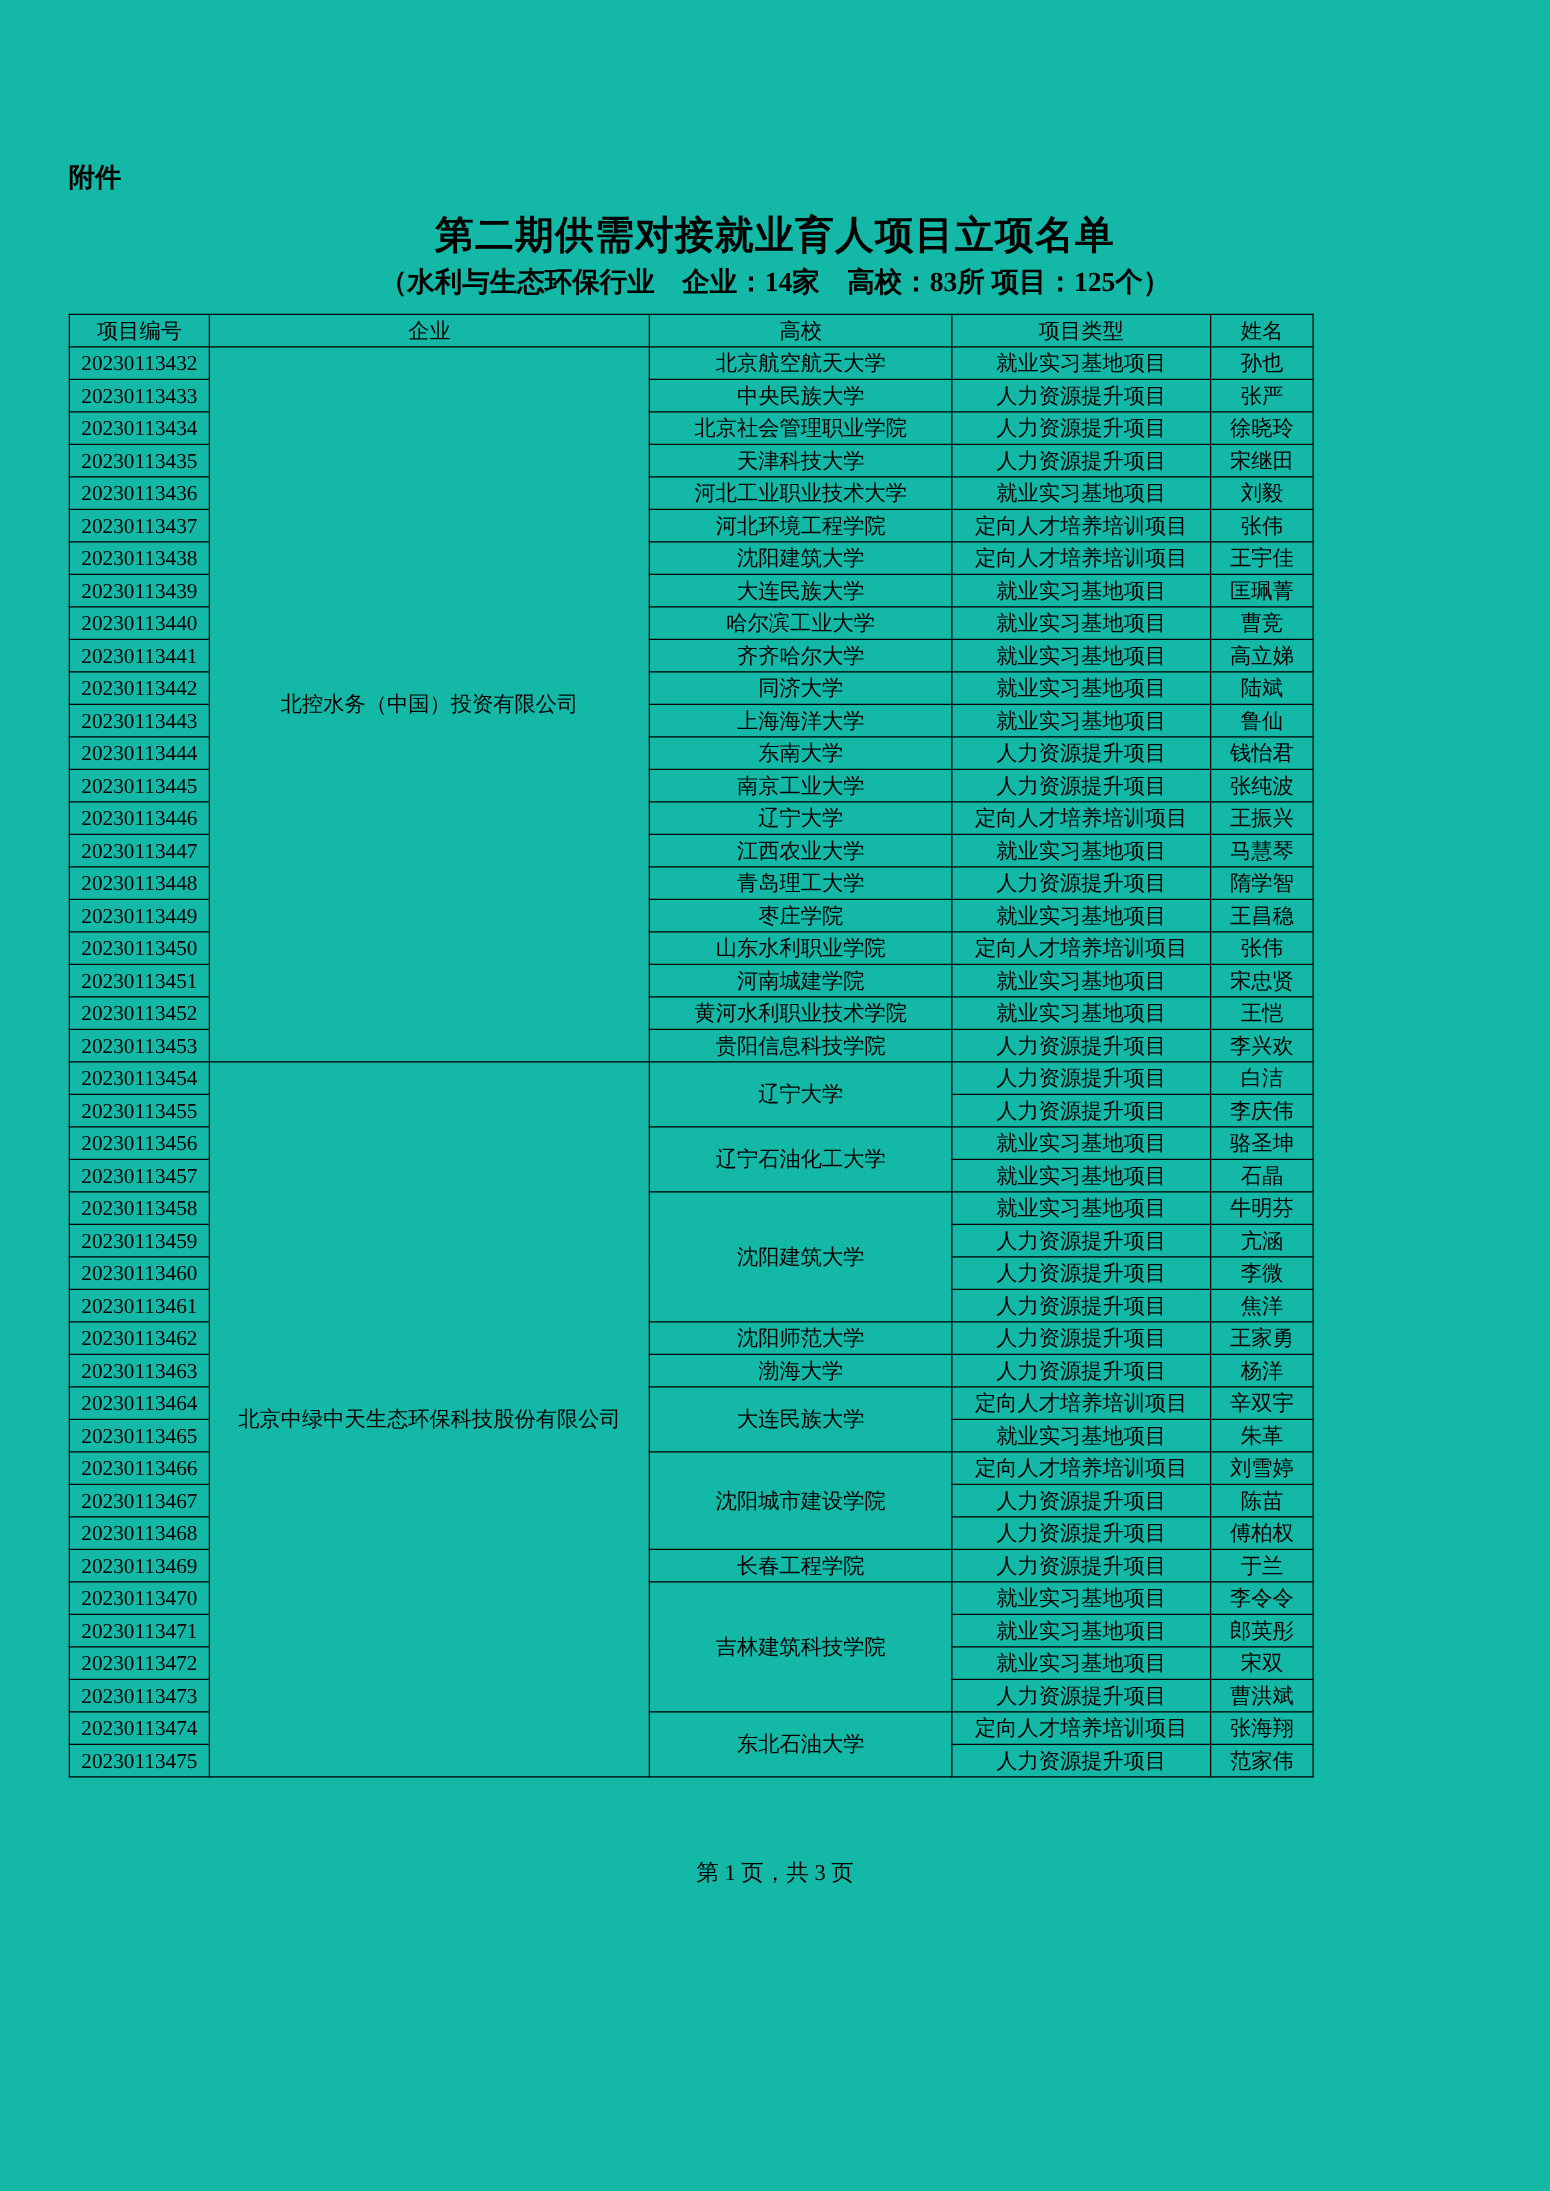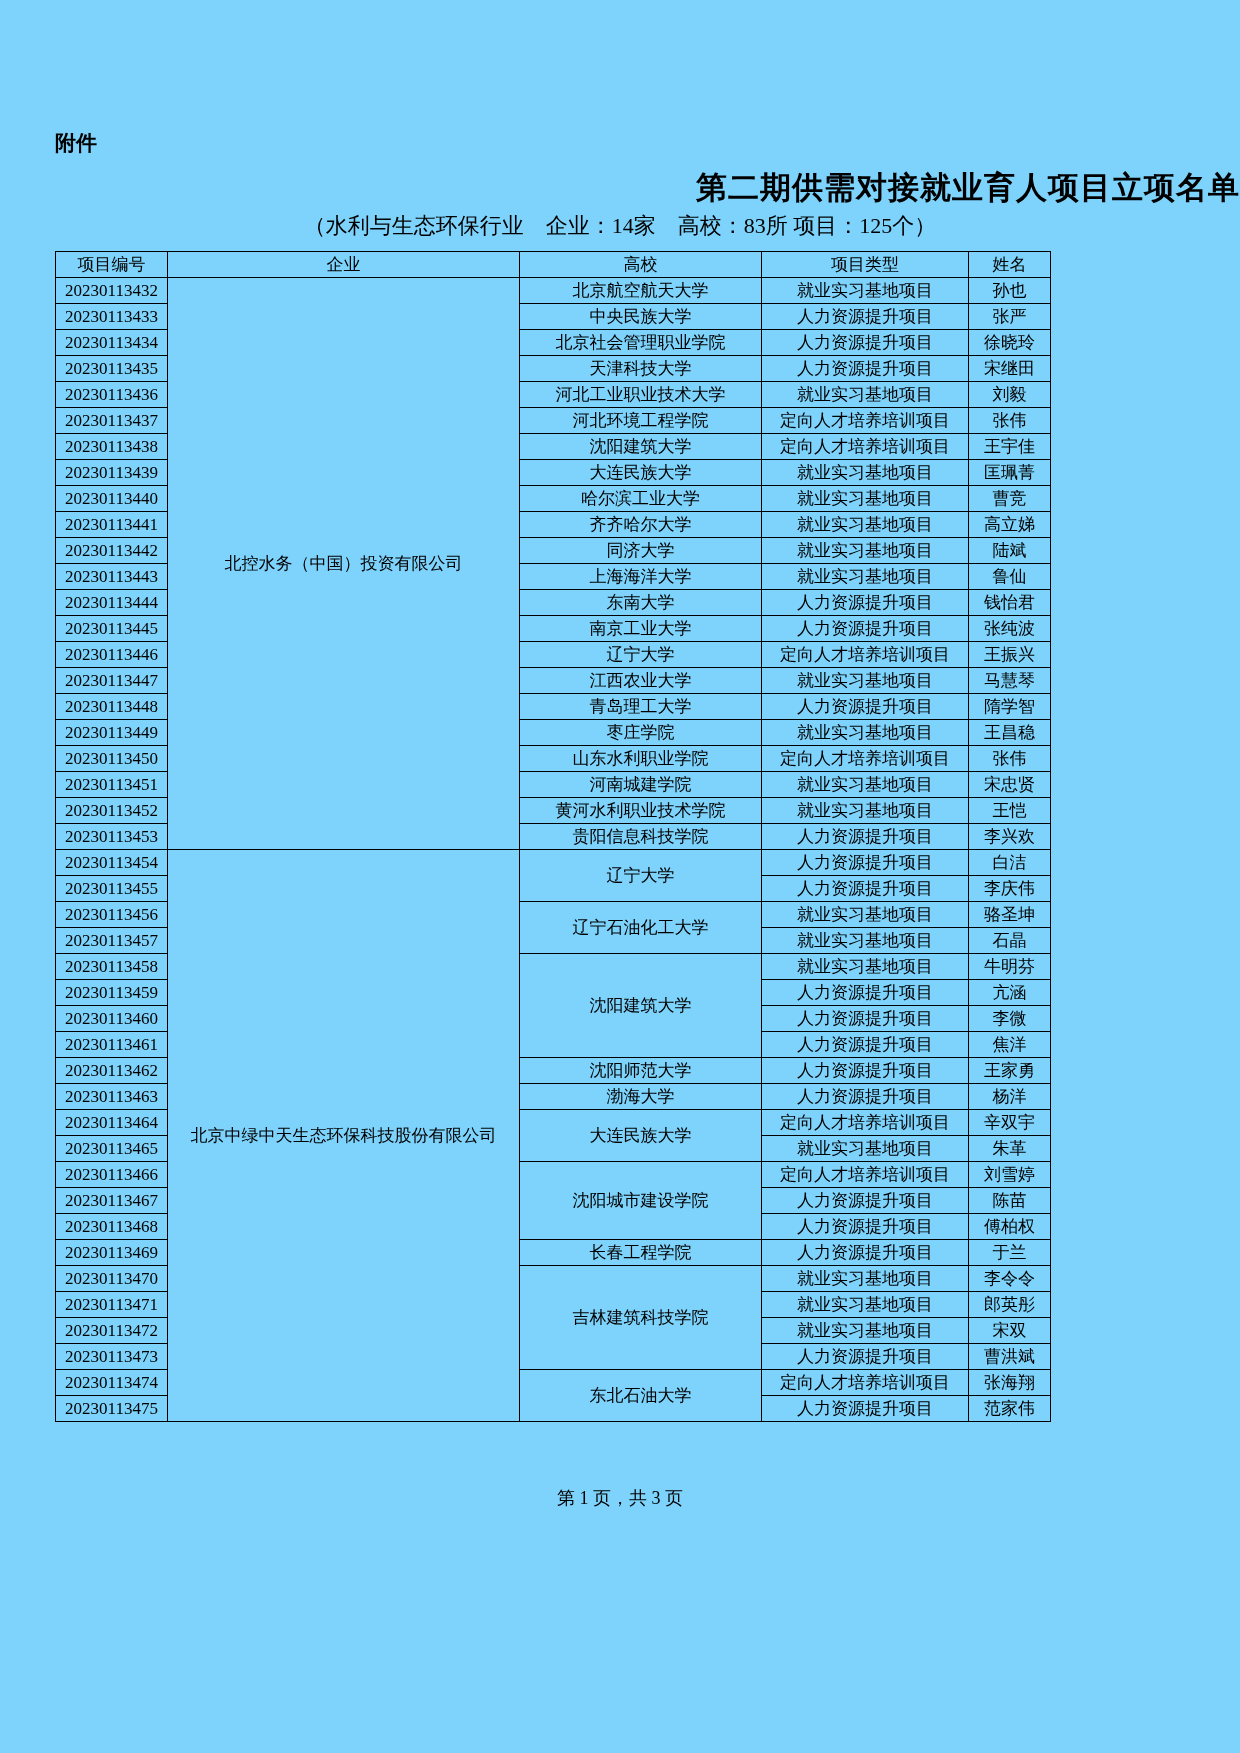--- a/index.html
+++ b/index.html
@@ -5,41 +5,41 @@
   * { box-sizing: border-box; }
   html, body { margin: 0; padding: 0; background: #ffffff; }
   body {
     font-family: "Liberation Serif", "DejaVu Serif", serif;
     color: #000000;
   }
   .page {
     width: 1240px;
     min-height: 1753px;
     margin: 0 auto;
-    background: #7dd3fc;
+    background: #14b8a6;
     padding-top: 130px;
   }
   .attachment {
     margin-left: 55px;
     font-family: "Liberation Sans", "DejaVu Sans", sans-serif;
     font-weight: bold;
     font-size: 21px;
     line-height: 1.2;
   }
   .title {
-    text-align: right;
+    text-align: center;
     font-size: 31px;
     font-weight: bold;
     margin: 12px 0 2px 0;
     letter-spacing: 1px;
   }
   .subtitle {
     text-align: center;
     font-size: 22px;
-    font-weight: normal;
+    font-weight: bold;
     margin: 2px 0 10px 0;
   }
   table.project-table {
     border-collapse: collapse;
     table-layout: fixed;
     width: 995px;
     margin-left: 55px;
     padding-left: 12px;
   }
   table.project-table th,

